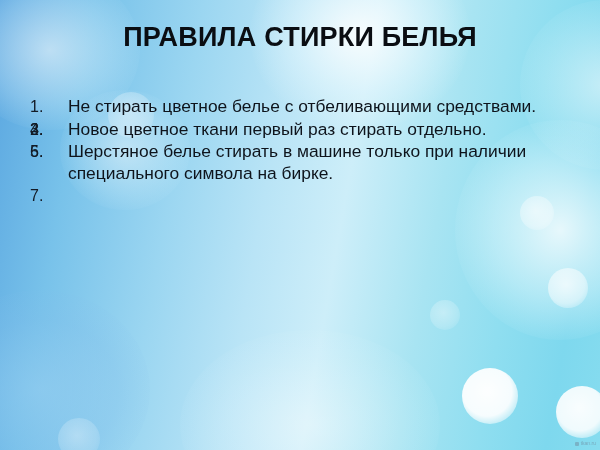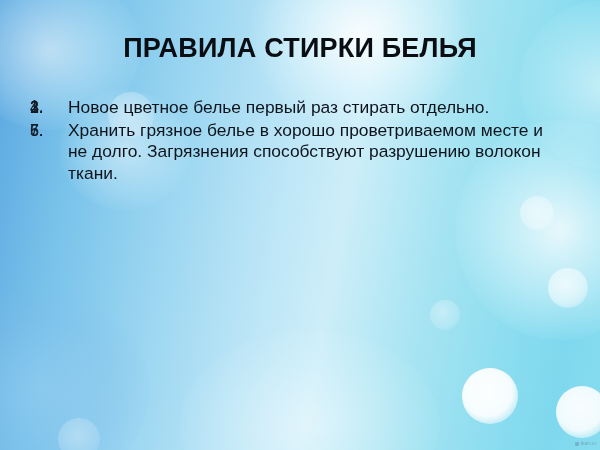--- a/index.html
+++ b/index.html
@@ -153,21 +153,21 @@
   .content {
     position: relative;
     z-index: 5;
     width: 600px;
     height: 450px;
   }
 
   .title {
     position: absolute;
     left: 0;
-    top: 33px;
+    top: 22px;
     width: 600px;
     text-align: center;
     font-size: 27px;
     font-weight: bold;
     letter-spacing: 0.2px;
     color: #0a0d12;
     font-family: "Liberation Sans", sans-serif;
     white-space: nowrap;
   }
 
@@ -254,46 +254,47 @@
   </div>
 
   <div class="content">
 
     <div class="title">ПРАВИЛА СТИРКИ БЕЛЬЯ</div>
 
     <ol class="rules">
 
       <li>
         <span class="num">1.</span>
+        <span class="txt">Не стирать цветное белье с отбеливающими средствами.</span>
       </li>
 
       <li>
         <span class="num">2.</span>
       </li>
 
       <li>
         <span class="num">3.</span>
       </li>
 
       <li>
         <span class="num">4.</span>
-        <span class="txt">Новое цветное белье первый раз стирать отдельно.</span>
+        <span class="txt">Новое цветное ткани первый раз стирать отдельно.</span>
       </li>
 
       <li>
         <span class="num">5.</span>
       </li>
 
       <li>
         <span class="num">6.</span>
+        <span class="txt">Шерстяное белье стирать в машине только при наличии специального символа на бирке.</span>
       </li>
 
       <li>
         <span class="num">7.</span>
-        <span class="txt">Хранить грязное белье в хорошо проветриваемом месте и не долго. Загрязнения способствуют разрушению волокон ткани.</span>
       </li>
 
     </ol>
   </div>
 
   <div class="watermark">
     <span class="wm-mark"></span>
     <span>tkan.ru</span>
   </div>
 

